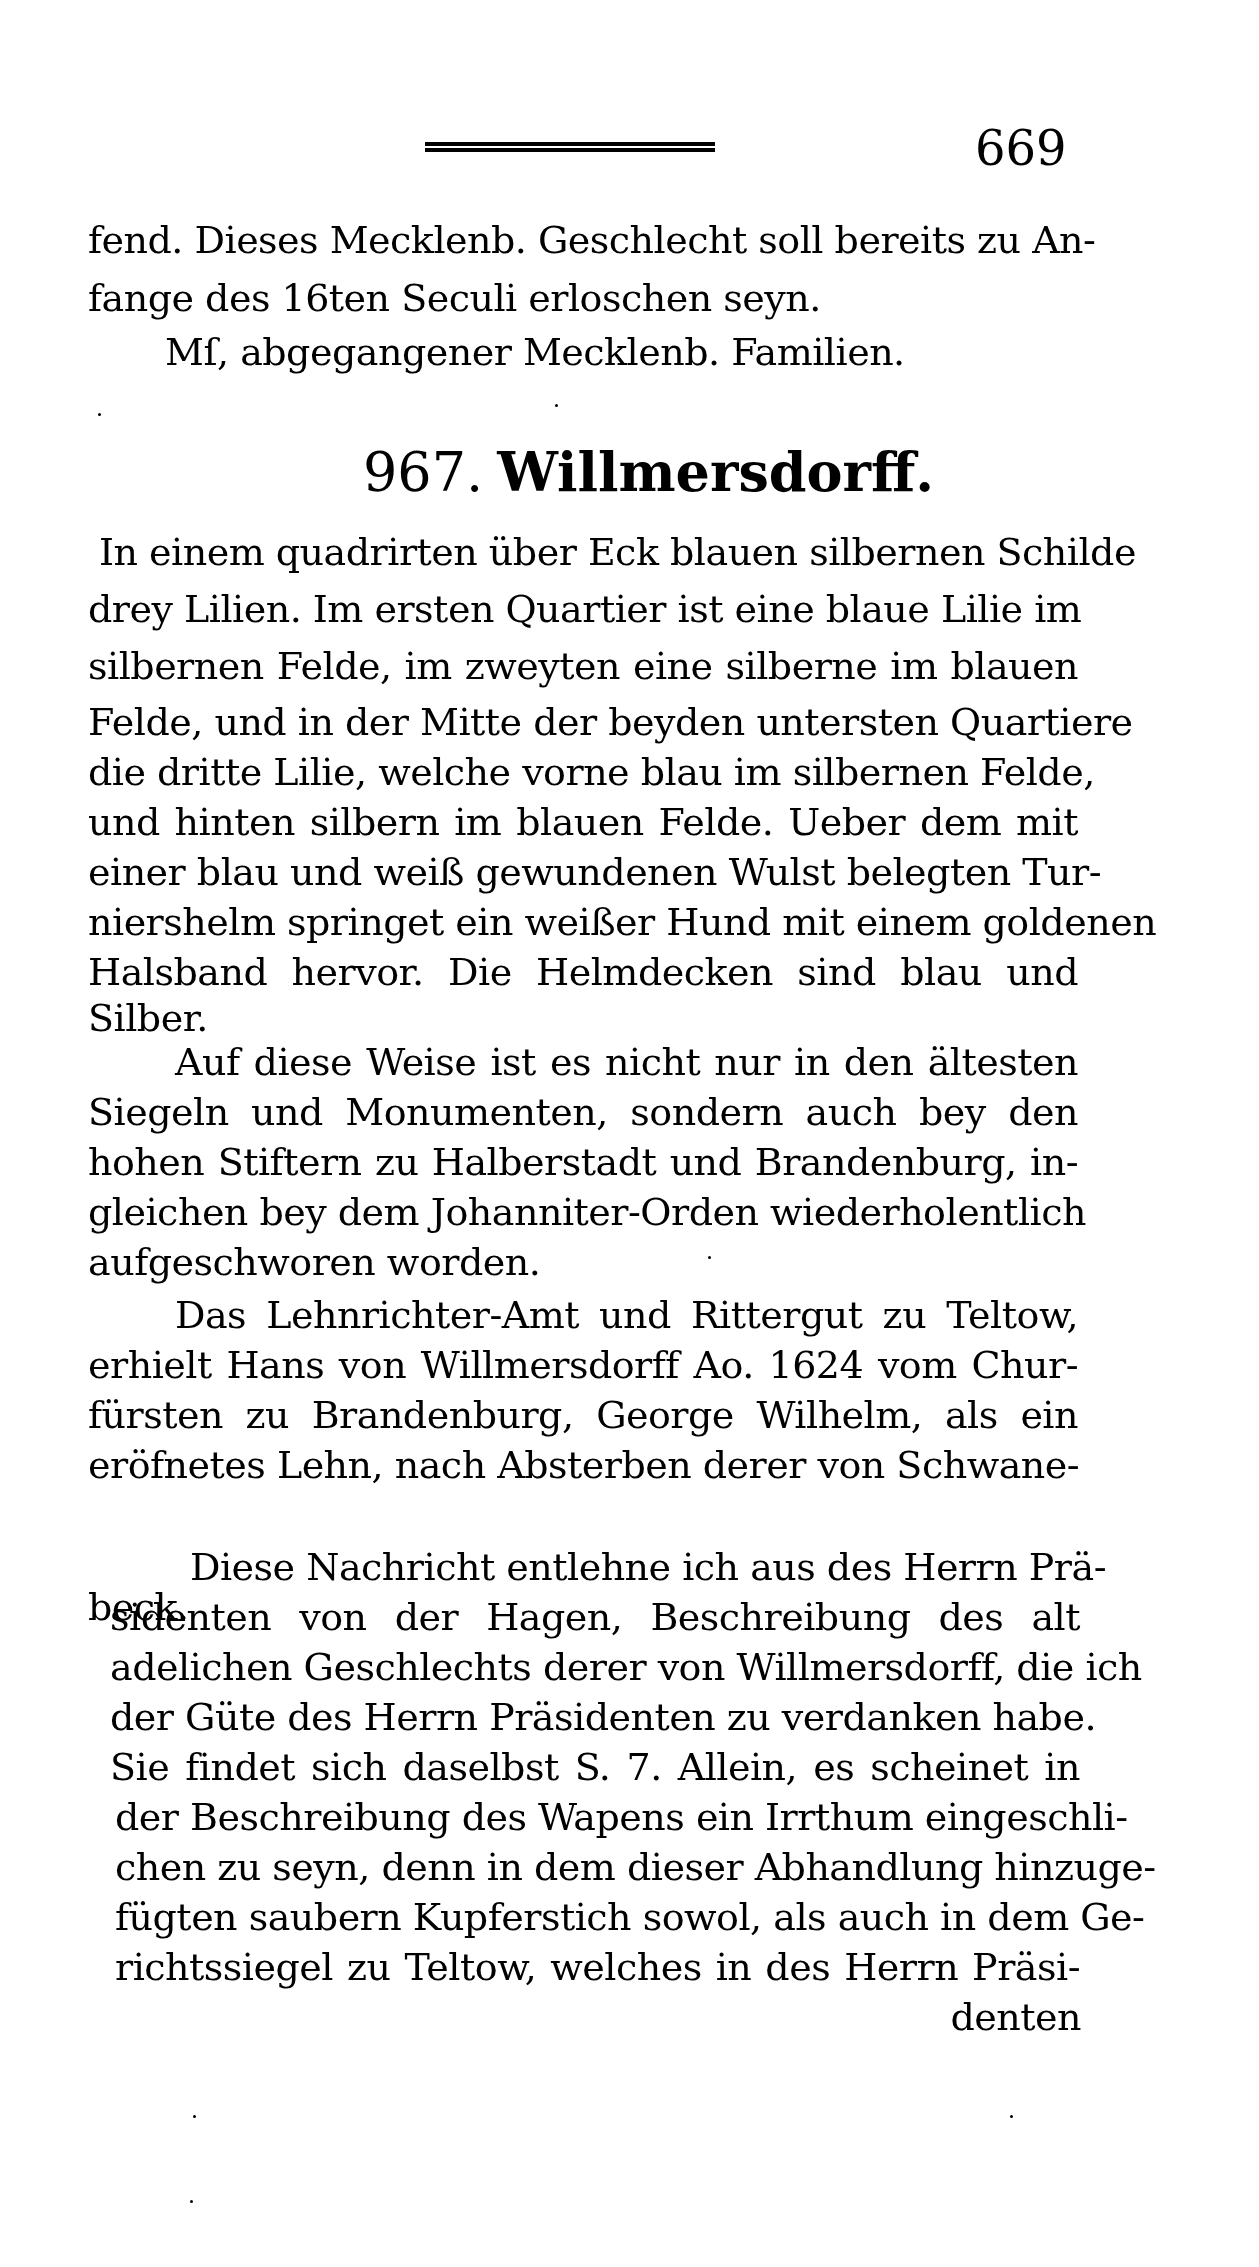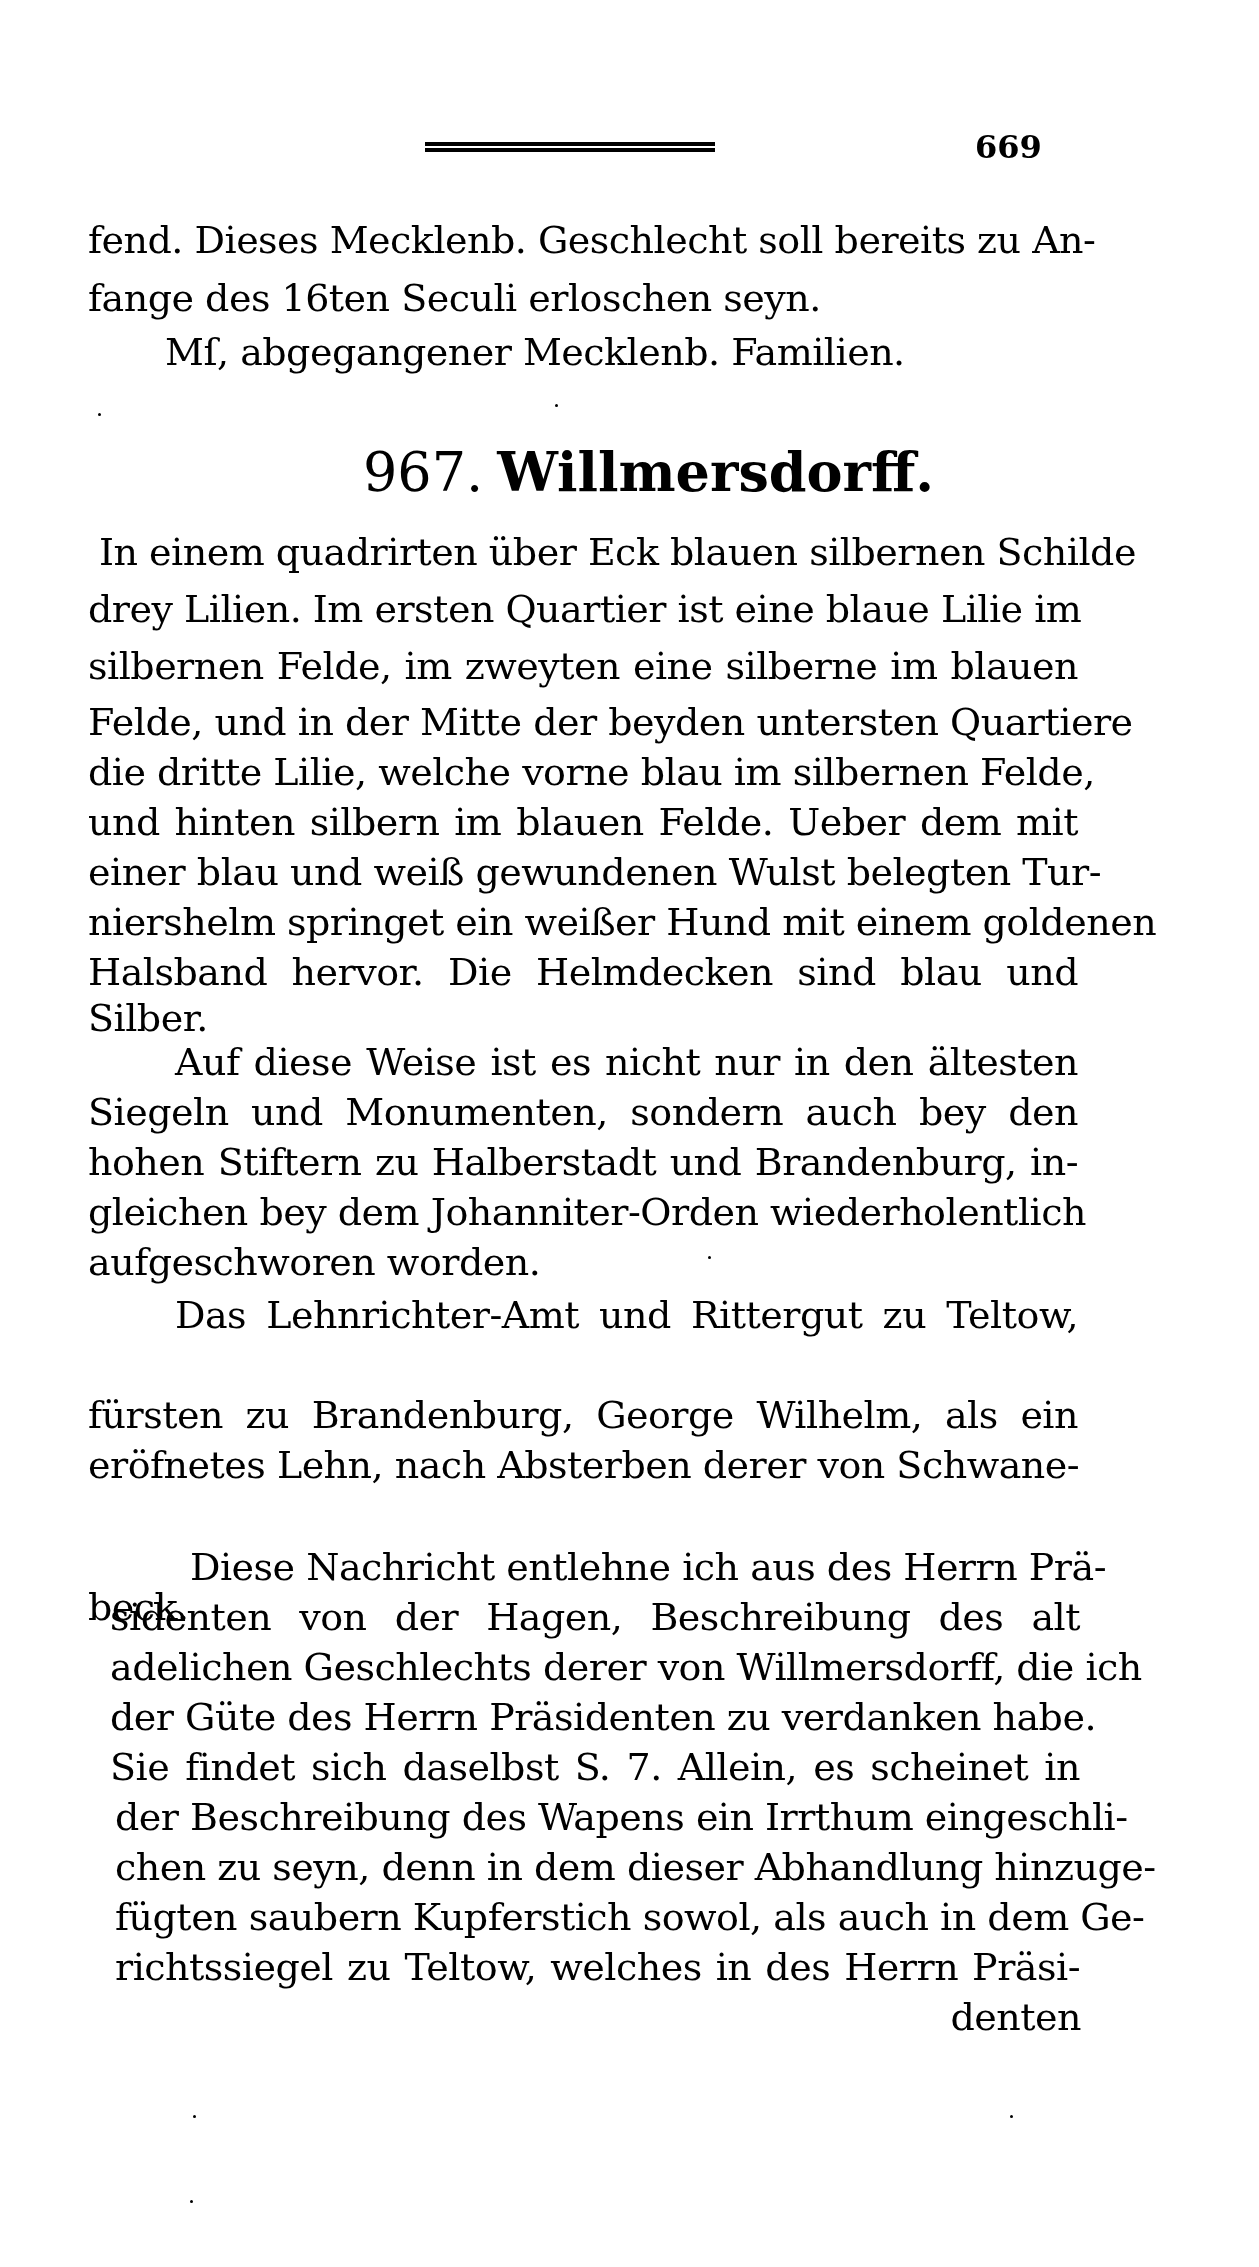--- a/index.html
+++ b/index.html
@@ -1,20 +1,20 @@
 <!DOCTYPE html>
 <html><head>
 <meta charset="utf-8">
 <style>
   html, body { margin: 0; padding: 0; background: #ffffff; }
   body { width: 1259px; height: 2267px; position: relative; overflow: hidden; }
   .page { position: absolute; left: 0; top: 0; width: 1259px; height: 2267px; background: #ffffff; color: #000; }
   .rule { position: absolute; left: 425px; top: 140px; width: 290px; height: 14px; }
   .rule span { position: absolute; left: 0; height: 4px; background: #000; display: block; }
-  .pageno { position: absolute; left: 975px; top: 128px; font-family: "DejaVu Serif", serif; font-size: 32px; font-weight: bold; }
+  .pageno { position: absolute; left: 975px; top: 120px; font-family: "DejaVu Serif", serif; font-size: 48px; font-weight: normal; }
   .line { position: absolute; white-space: nowrap; font-family: "DejaVu Serif", serif; font-weight: normal; font-size: 38px; letter-spacing: -0.5px; color: #000; }
   .just { left: 88px; width: 990px; text-align: justify; text-align-last: justify; }
   .indent { left: 175px; width: 903px; text-align: justify; text-align-last: justify; }
   .short { left: 88px; }
   .short-indent { left: 175px; }
   .right { right: 178px; margin-left: 36px; }
   .heading { position: absolute; left: 340px; top: 440px; font-family: "DejaVu Serif", serif; font-weight: bold; font-size: 54px; letter-spacing: 0px; white-space: nowrap; }
   .heading .num { font-weight: normal; margin-right: 14px; margin-left: 23px; }
   .speck { position: absolute; width: 3px; height: 3px; background: #000; border-radius: 50%; }
 </style>
@@ -48,20 +48,21 @@
   <div class="line just" style="top:950px;">Halsband hervor.  Die Helmdecken sind blau und</div>
   <div class="line short" style="top:996px;">Silber.</div>
 
   <div class="line indent" style="top:1040px;">Auf diese Weise ist es nicht nur in den ältesten</div>
   <div class="line just" style="top:1090px;">Siegeln und Monumenten, sondern auch bey den</div>
   <div class="line just" style="top:1140px;">hohen Stiftern zu Halberstadt und Brandenburg, in-</div>
   <div class="line just" style="top:1190px;">gleichen bey dem Johanniter-Orden wiederholentlich</div>
   <div class="line short" style="top:1240px;">aufgeschworen worden.</div>
 
   <div class="line indent" style="top:1293px;">Das Lehnrichter-Amt und Rittergut zu Teltow,</div>
+  <div class="line just" style="top:1343px;">erhielt Hans von Willmersdorff Ao. 1624 vom Chur-</div>
   <div class="line just" style="top:1393px;">fürsten zu Brandenburg,  George Wilhelm,  als ein</div>
   <div class="line just" style="top:1443px;">eröfnetes Lehn,  nach Absterben derer von Schwane-</div>
   <div class="line short" style="top:1549px;margin-top:36px;">beck.</div>
 
   <div class="line indent" style="top:1545px; left:190px; width:890px;">Diese Nachricht entlehne ich aus des Herrn Prä-</div>
   <div class="line just" style="top:1595px; left:110px; width:970px;">sidenten von der Hagen,  Beschreibung des alt</div>
   <div class="line just" style="top:1645px; left:110px; width:970px;">adelichen Geschlechts derer von Willmersdorff, die ich</div>
   <div class="line just" style="top:1695px; left:110px; width:970px;">der Güte des Herrn Präsidenten zu verdanken habe.</div>
   <div class="line just" style="top:1745px; left:110px; width:970px;">Sie findet sich daselbst S. 7.   Allein, es scheinet in</div>
   <div class="line just" style="top:1795px; left:115px; width:965px;">der Beschreibung des Wapens ein Irrthum eingeschli-</div>

